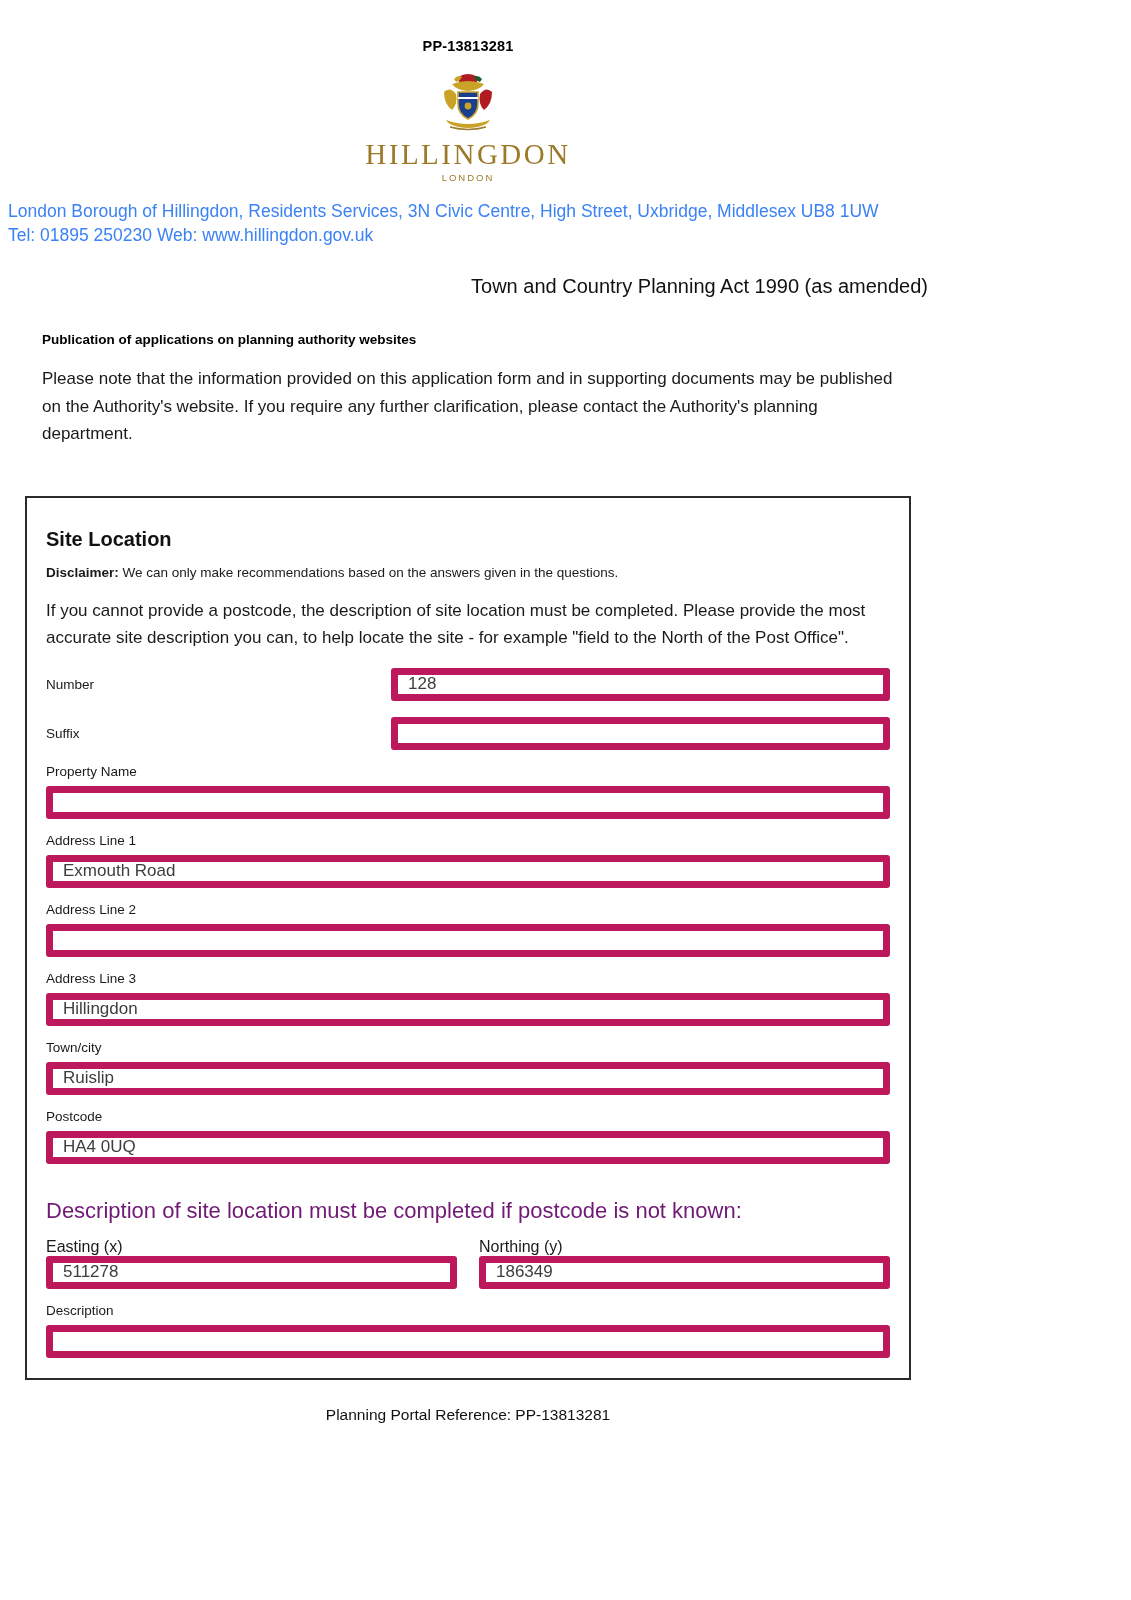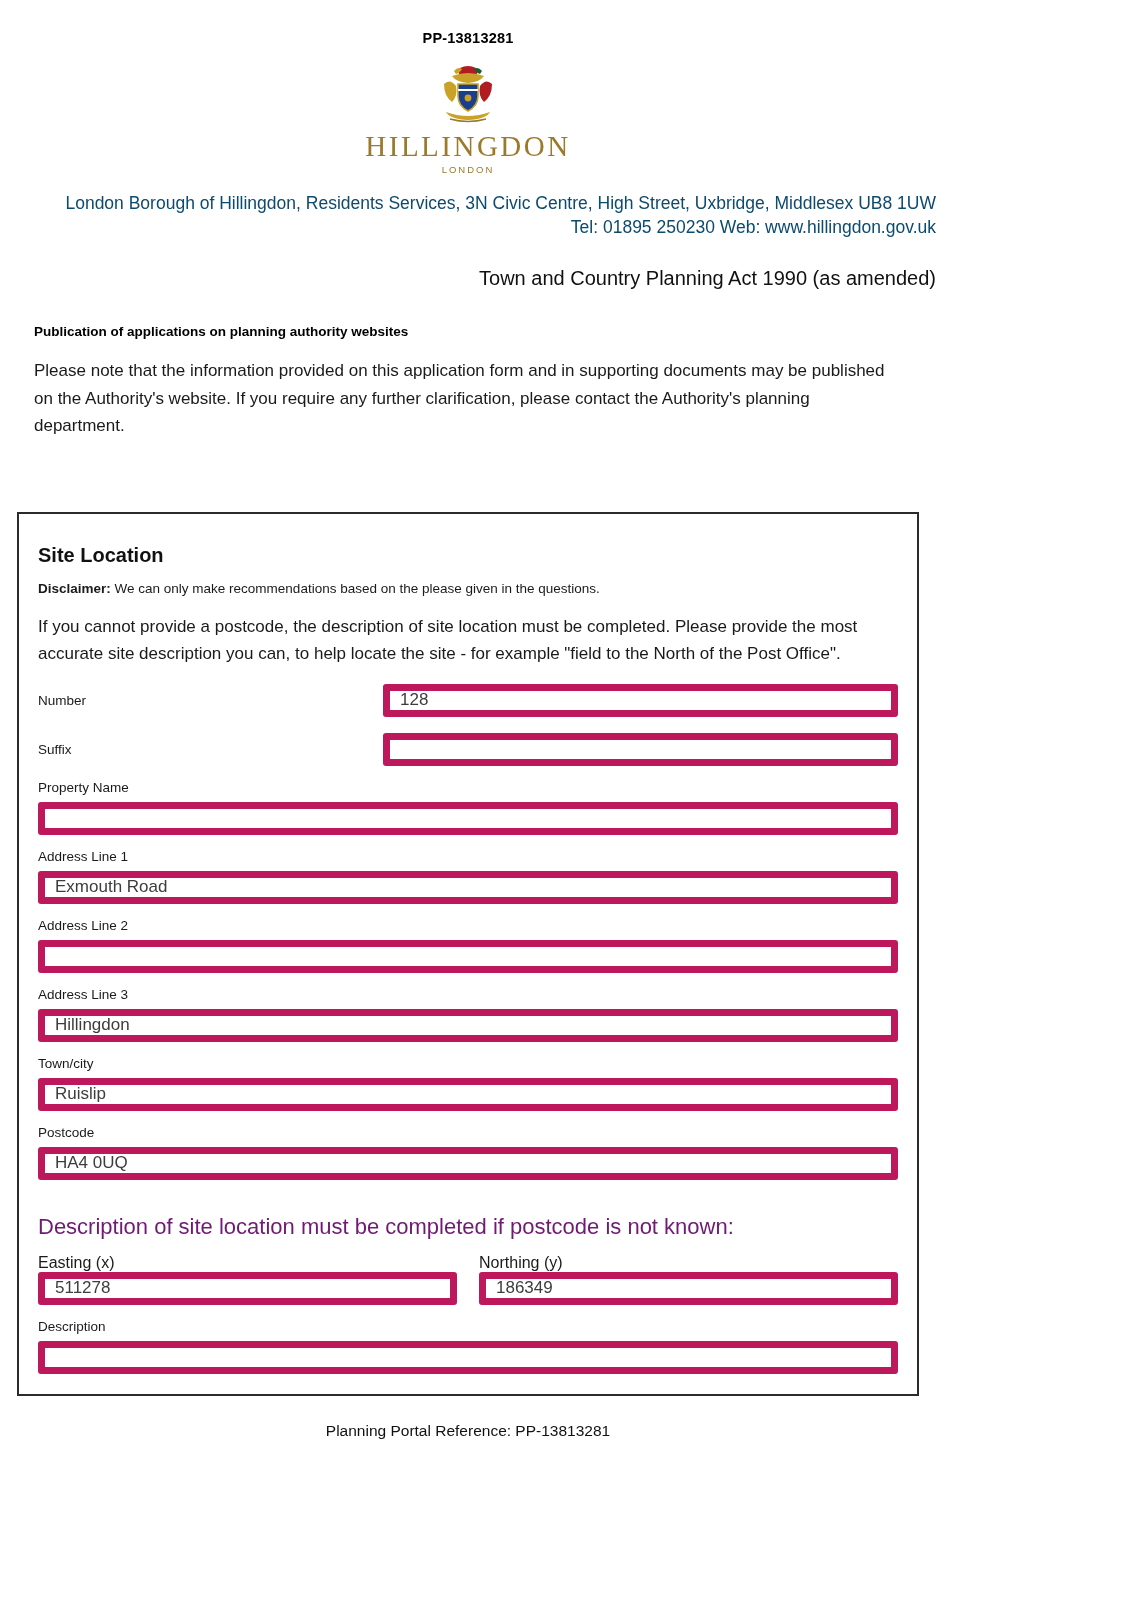--- a/index.html
+++ b/index.html
@@ -12,21 +12,21 @@
     width: 1131px;
     min-height: 1600px;
     font-family: "Liberation Sans", sans-serif;
     color: #1a1a1a;
     position: relative;
   }
   .page {
     width: 936px;
     min-height: 1600px;
     position: relative;
-    padding: 0;
+    padding: 8px;
   }
 
   
   .ref-top {
     text-align: center;
     font-size: 14.5px;
     font-weight: bold;
     letter-spacing: 0.2px;
     padding-top: 30px;
     color: #000;
@@ -51,25 +51,25 @@
     font-weight: normal;
   }
   .logo-sub {
     font-family: "Liberation Sans", sans-serif;
     font-size: 9.5px;
     letter-spacing: 2px;
     color: #9c7a2a;
     margin-top: 1px;
   }
   .addr-block {
-    text-align: right;
+    text-align: left;
     font-size: 17.5px;
     line-height: 1.38;
     margin-top: 16px;
-    color: #0c4a6e;
+    color: #3b82f6;
   }
   .title-main {
     text-align: center;
     font-size: 21px;
     margin-top: 22px;
     color: #111;
   }
   .title-act {
     text-align: right;
     font-size: 20px;
@@ -88,21 +88,21 @@
   .pub-body {
     font-size: 17px;
     line-height: 1.62;
     margin-top: 18px;
     color: #1a1a1a;
     max-width: 1030px;
   }
 
   
   .box {
-    margin: 72px 17px 0 17px;
+    margin: 48px 17px 0 17px;
     border: 2px solid #2b2b2b;
     border-bottom: none;
     padding: 26px 19px 20px 19px;
     min-height: 540px;
   }
   .section-title {
     font-size: 20px;
     font-weight: bold;
     color: #111;
     margin: 4px 0 0 0;
@@ -223,21 +223,21 @@
 
   <div class="pub-section">
     <div class="pub-heading">Publication of applications on planning authority websites</div>
     <div class="pub-body">Please note that the information provided on this application form and in supporting documents may be published on the Authority's website. If you require any further clarification, please contact the Authority's planning department.</div>
   </div>
 
   <div class="box">
     <div class="section-title">Site Location</div>
 
     <div class="disclaimer">
-      <b>Disclaimer:</b><span> We can only make recommendations based on the please given in the questions.</span>
+      <b>Disclaimer:</b><span> We can only make recommendations based on the answers given in the questions.</span>
     </div>
 
     <div class="note">If you cannot provide a postcode, the description of site location must be completed. Please provide the most accurate site description you can, to help locate the site - for example "field to the North of the Post Office".</div>
 
     <div class="row-inline">
       <div class="lbl">Number</div>
       <div class="fld">
         <input class="field" type="text" value="128" style="">
       </div>
     </div>

